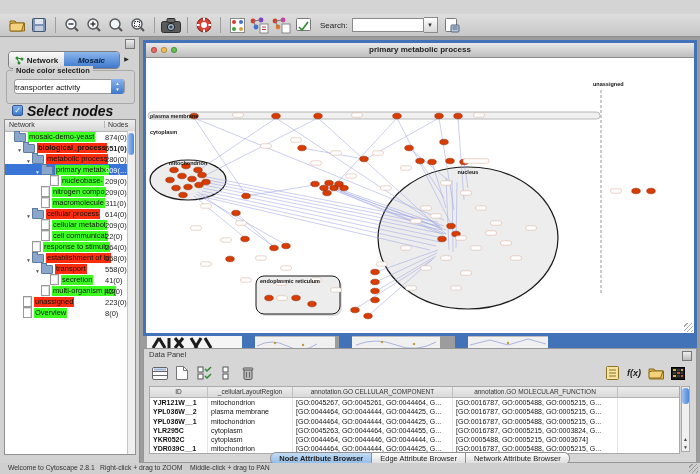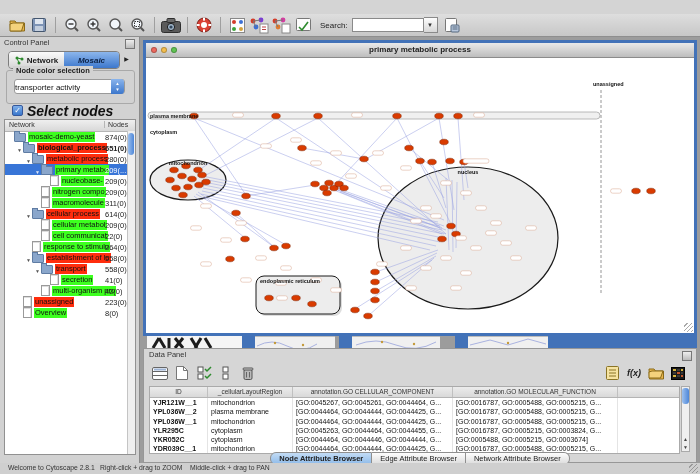--- a/index.html
+++ b/index.html
@@ -222,21 +222,20 @@
       <svg width="15" height="15">
           <rect x="0.5" y="0.5" width="11" height="13" rx="1" fill="#fdfdfd" stroke="#777"></rect>
           <rect x="6" y="7" width="8" height="7" rx="1" fill="#b9c8dd" stroke="#55687f"></rect>
           <line x1="7.5" y1="9" x2="12.5" y2="9" stroke="#55687f"></line>
           <line x1="7.5" y1="11" x2="12.5" y2="11" stroke="#55687f"></line>
         </svg>
     </span>
   </div>
 
   <div class="cpanel">
-    <div class="phead">Control Panel</div>
     <span class="float-ic"></span>
 
     <div class="tabswrap">
       <div class="tabcap">
         <div class="tabseg">
           <span class="nico">
             <svg width="9" height="9">
                 <circle cx="2" cy="2" r="1.5" fill="#2d8a2d"></circle>
                 <circle cx="7" cy="3" r="1.5" fill="#2d8a2d"></circle>
                 <circle cx="4" cy="7" r="1.5" fill="#2d8a2d"></circle>

